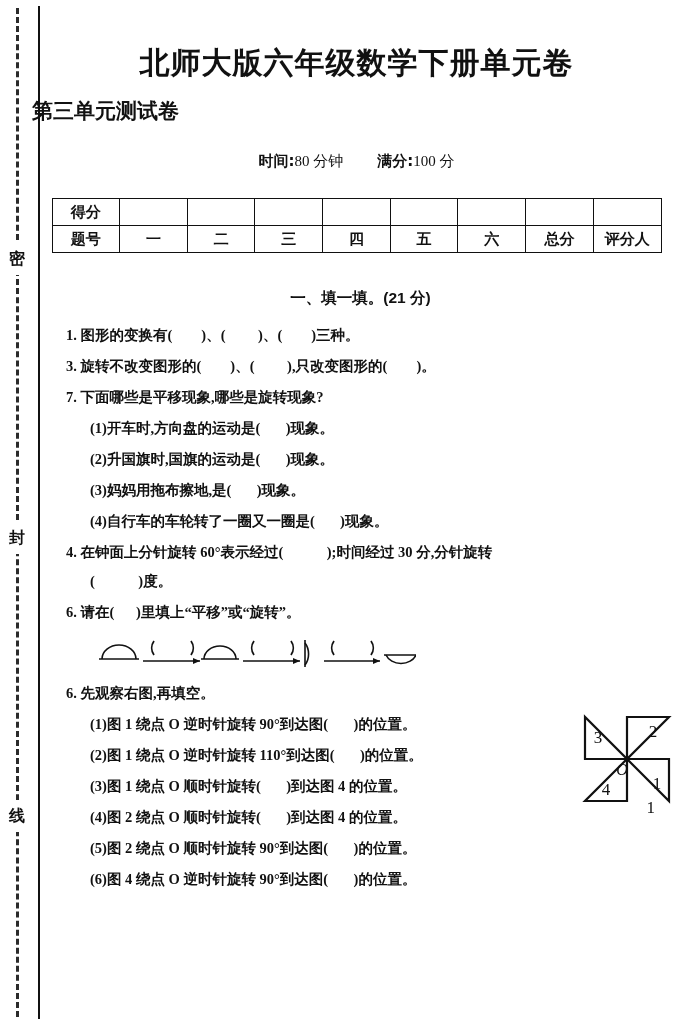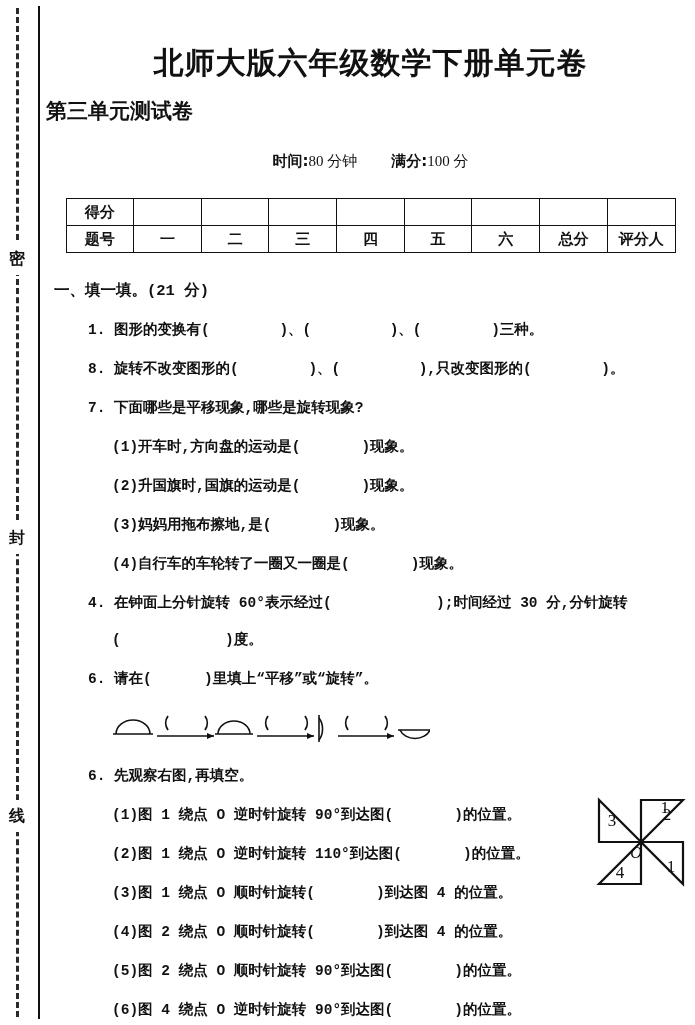--- a/index.html
+++ b/index.html
@@ -53,21 +53,21 @@
     padding: 6px 0;
     color: #111111;
   }
   #seal-char-0 { top: 243px; }
   #seal-char-1 { top: 522px; }
   #seal-char-2 { top: 800px; }
 
   
   #page {
     position: absolute;
-    left: 46px;
+    left: 32px;
     top: 0;
     width: 649px;
     height: 830px;
   }
 
   #doc-title {
     margin: 0;
     padding: 44px 0 0 0;
     text-align: center;
     font-family: "DejaVu Sans", sans-serif;
@@ -120,32 +120,33 @@
     padding: 0;
   }
   #score-table .col-head { width: 68px; }
   #score-table .col-num  { width: 59px; }
   #score-table .col-wide { width: 80px; }
 
   
   #content { padding: 22px 0 0 6px; }
 
   .section-head {
-    font-family: Liberation Mono, monospace;
+    font-family: Liberation Sans, sans-serif;
     font-weight: bold;
     font-size: 15.5px;
     line-height: 22px;
-    margin: 5px 0 6px 2px;
+    margin: 12px 0 6px 2px;
+    text-align: center;
   }
   .q {
-    font-family: Liberation Mono, monospace;
+    font-family: Liberation Serif, serif;
     font-weight: bold;
     font-size: 14.5px;
     line-height: 22px;
-    margin: 8px;
+    margin: 0;
     padding: 9px 0 0 28px;
     white-space: pre-wrap;
   }
   .q.sub {
     padding-left: 52px;
   }
   .q.cont {
     padding-left: 52px;
     padding-top: 7px;
   }
@@ -224,21 +225,21 @@
         </tr>
       </tbody>
     </table>
   </div>
 
   <div id="content">
 
     <div class="section-head">一、填一填。(21 分)</div>
 
     <p class="q">1. 图形的变换有(        )、(         )、(        )三种。</p>
-    <p class="q">8. 旋转不改变图形的(        )、(         ),只改变图形的(        )。</p>
+    <p class="q">3. 旋转不改变图形的(        )、(         ),只改变图形的(        )。</p>
     <p class="q">7. 下面哪些是平移现象,哪些是旋转现象?</p>
     <p class="q sub">(1)开车时,方向盘的运动是(       )现象。</p>
     <p class="q sub">(2)升国旗时,国旗的运动是(       )现象。</p>
     <p class="q sub">(3)妈妈用拖布擦地,是(       )现象。</p>
     <p class="q sub">(4)自行车的车轮转了一圈又一圈是(       )现象。</p>
 
     <p class="q">4. 在钟面上分针旋转 60°表示经过(            );时间经过 30 分,分针旋转</p>
     <p class="q cont">(            )度。</p>
 
     <p class="q">6. 请在(      )里填上“平移”或“旋转”。</p>

